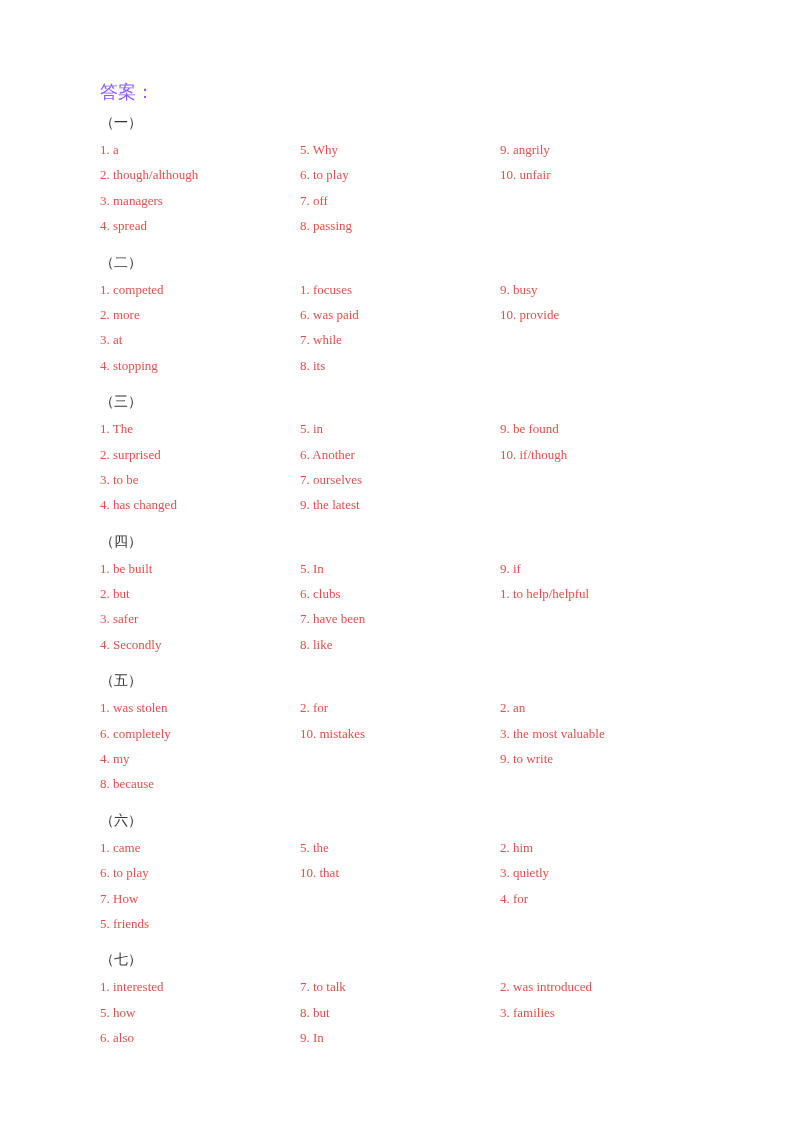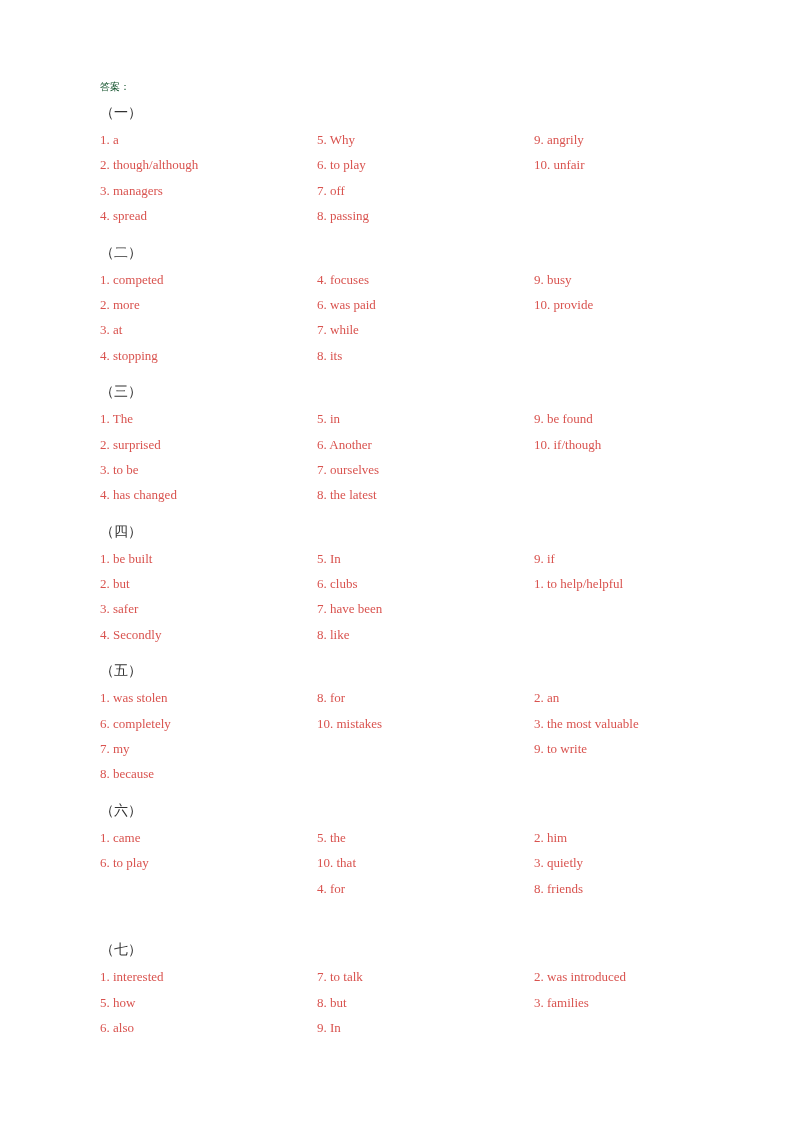--- a/index.html
+++ b/index.html
@@ -6,34 +6,34 @@
     body {
       background: #fff;
       font-family: "SimSun", "宋体", serif;
       font-size: 14px;
       color: #333;
       width: 794px;
       min-height: 1123px;
       padding: 80px 100px;
     }
     .title {
-      font-size: 10px;
-      color: #14532d;
+      font-size: 18px;
+      color: #8b5cf6;
       margin-bottom: 6px;
     }
     .section-header {
       font-size: 14px;
       color: #333;
       margin-bottom: 6px;
       margin-top: 10px;
     }
     .answers-grid {
       display: grid;
       grid-template-columns: 200px 200px 200px;
-      gap: 2px 17px;
+      gap: 2px 0;
       margin-bottom: 16px;
     }
     .answer-item {
       font-size: 13px;
       color: #d9534f;
       line-height: 1.8;
     }
   </style>
 </head>
 <body>
@@ -55,21 +55,21 @@
         <div class="answer-item">&nbsp;</div>
         <div class="answer-item">4. spread</div>
         <div class="answer-item">8. passing</div>
         <div class="answer-item">&nbsp;</div>
       </div>
     </div>
     <div style="margin-bottom: 10px;">
       <div class="section-header">（二）</div>
       <div class="answers-grid">
         <div class="answer-item">1. competed</div>
-        <div class="answer-item">4. focuses</div>
+        <div class="answer-item">1. focuses</div>
         <div class="answer-item">9. busy</div>
         <div class="answer-item">2. more</div>
         <div class="answer-item">6. was paid</div>
         <div class="answer-item">10. provide</div>
         <div class="answer-item">3. at</div>
         <div class="answer-item">7. while</div>
         <div class="answer-item">&nbsp;</div>
         <div class="answer-item">4. stopping</div>
         <div class="answer-item">8. its</div>
         <div class="answer-item">&nbsp;</div>
@@ -81,21 +81,21 @@
         <div class="answer-item">1. The</div>
         <div class="answer-item">5. in</div>
         <div class="answer-item">9. be found</div>
         <div class="answer-item">2. surprised</div>
         <div class="answer-item">6. Another</div>
         <div class="answer-item">10. if/though</div>
         <div class="answer-item">3. to be</div>
         <div class="answer-item">7. ourselves</div>
         <div class="answer-item">&nbsp;</div>
         <div class="answer-item">4. has changed</div>
-        <div class="answer-item">8. the latest</div>
+        <div class="answer-item">9. the latest</div>
         <div class="answer-item">&nbsp;</div>
       </div>
     </div>
     <div style="margin-bottom: 10px;">
       <div class="section-header">（四）</div>
       <div class="answers-grid">
         <div class="answer-item">1. be built</div>
         <div class="answer-item">5. In</div>
         <div class="answer-item">9. if</div>
         <div class="answer-item">2. but</div>
@@ -106,44 +106,45 @@
         <div class="answer-item">&nbsp;</div>
         <div class="answer-item">4. Secondly</div>
         <div class="answer-item">8. like</div>
         <div class="answer-item">&nbsp;</div>
       </div>
     </div>
     <div style="margin-bottom: 10px;">
       <div class="section-header">（五）</div>
       <div class="answers-grid">
         <div class="answer-item">1. was stolen</div>
-        <div class="answer-item">8. for</div>
+        <div class="answer-item">2. for</div>
         <div class="answer-item">2. an</div>
         <div class="answer-item">6. completely</div>
         <div class="answer-item">10. mistakes</div>
         <div class="answer-item">3. the most valuable</div>
-        <div class="answer-item">7. my</div>
+        <div class="answer-item">4. my</div>
         <div class="answer-item">&nbsp;</div>
         <div class="answer-item">9. to write</div>
         <div class="answer-item">8. because</div>
         <div class="answer-item">&nbsp;</div>
       </div>
     </div>
     <div style="margin-bottom: 10px;">
       <div class="section-header">（六）</div>
       <div class="answers-grid">
         <div class="answer-item">1. came</div>
         <div class="answer-item">5. the</div>
         <div class="answer-item">2. him</div>
         <div class="answer-item">6. to play</div>
         <div class="answer-item">10. that</div>
         <div class="answer-item">3. quietly</div>
+        <div class="answer-item">7. How</div>
         <div class="answer-item">&nbsp;</div>
         <div class="answer-item">4. for</div>
-        <div class="answer-item">8. friends</div>
+        <div class="answer-item">5. friends</div>
         <div class="answer-item">&nbsp;</div>
       </div>
     </div>
     <div style="margin-bottom: 10px;">
       <div class="section-header">（七）</div>
       <div class="answers-grid">
         <div class="answer-item">1. interested</div>
         <div class="answer-item">7. to talk</div>
         <div class="answer-item">2. was introduced</div>
         <div class="answer-item">5. how</div>

